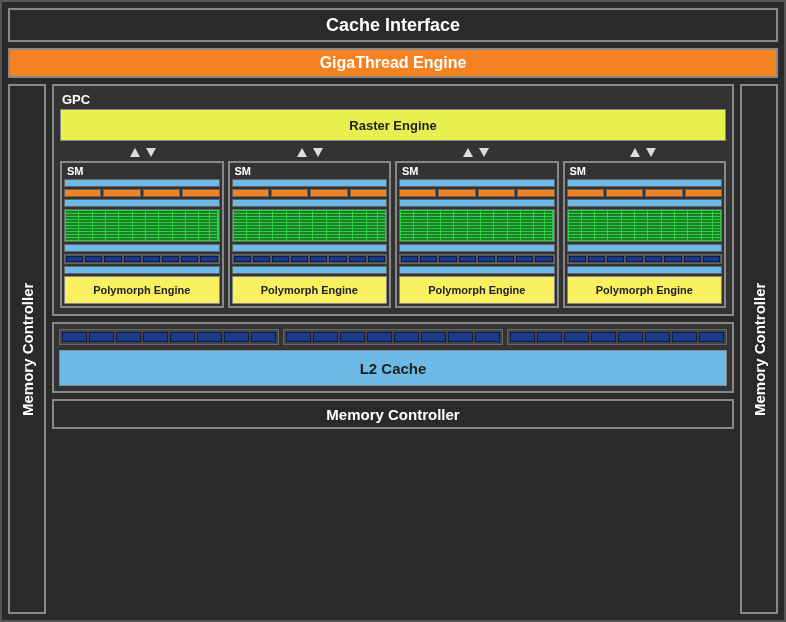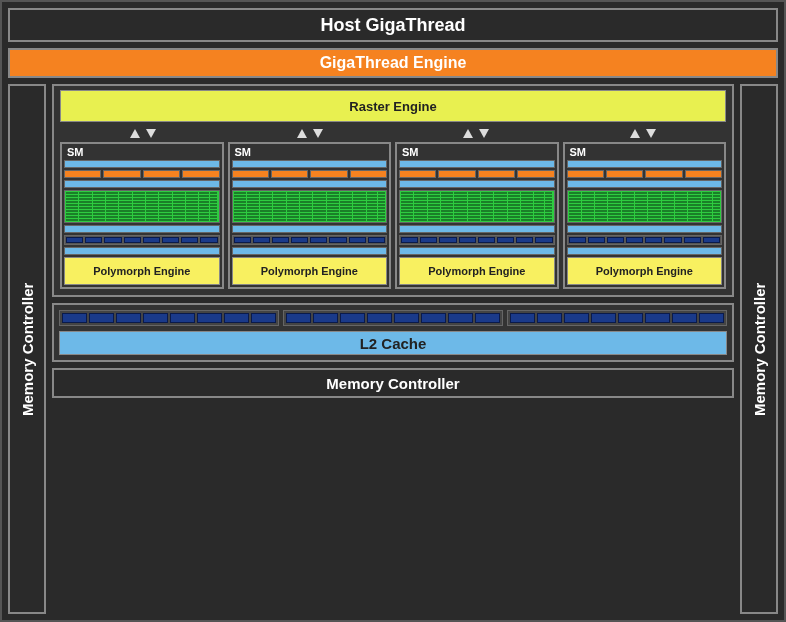--- a/index.html
+++ b/index.html
@@ -204,21 +204,21 @@
     border: 1px solid #666;
     background: #444;
     padding: 2px;
   }
   .cache-seg-group div {
     flex: 1;
     background: #1a3a8a;
     border: 1px solid #0a1a4a;
   }
   .l2 {
-    height: 24px;
+    height: 36px;
     background: #6db9e8;
     border: 1px solid #888;
     color: #222;
     font-weight: bold;
     font-size: 15px;
     display: flex;
     align-items: center;
     justify-content: center;
   }
   .mem-ctrl-bottom {
@@ -231,31 +231,32 @@
     display: flex;
     align-items: center;
     justify-content: center;
   }
 </style>
 </head>
 <body>
 
 <div class="outer">
 
-  <div class="host-interface">Host GigaThread</div>
+  <div class="host-interface">Cache Interface</div>
 
   <div class="gigathread">GigaThread Engine</div>
 
   <div class="mid-row">
 
     <div class="mem-ctrl-side">Memory Controller</div>
 
     <div class="center-col">
 
       <div class="gpc">
+        <div class="gpc-label">GPC</div>
         <div class="raster">Raster Engine</div>
         <div class="arrows-row" id="arrows-row">
             <div class="arrow-cell">
               <div class="arrow-up"></div>
               <div class="arrow-down"></div>
             </div>
             <div class="arrow-cell">
               <div class="arrow-up"></div>
               <div class="arrow-down"></div>
             </div>

